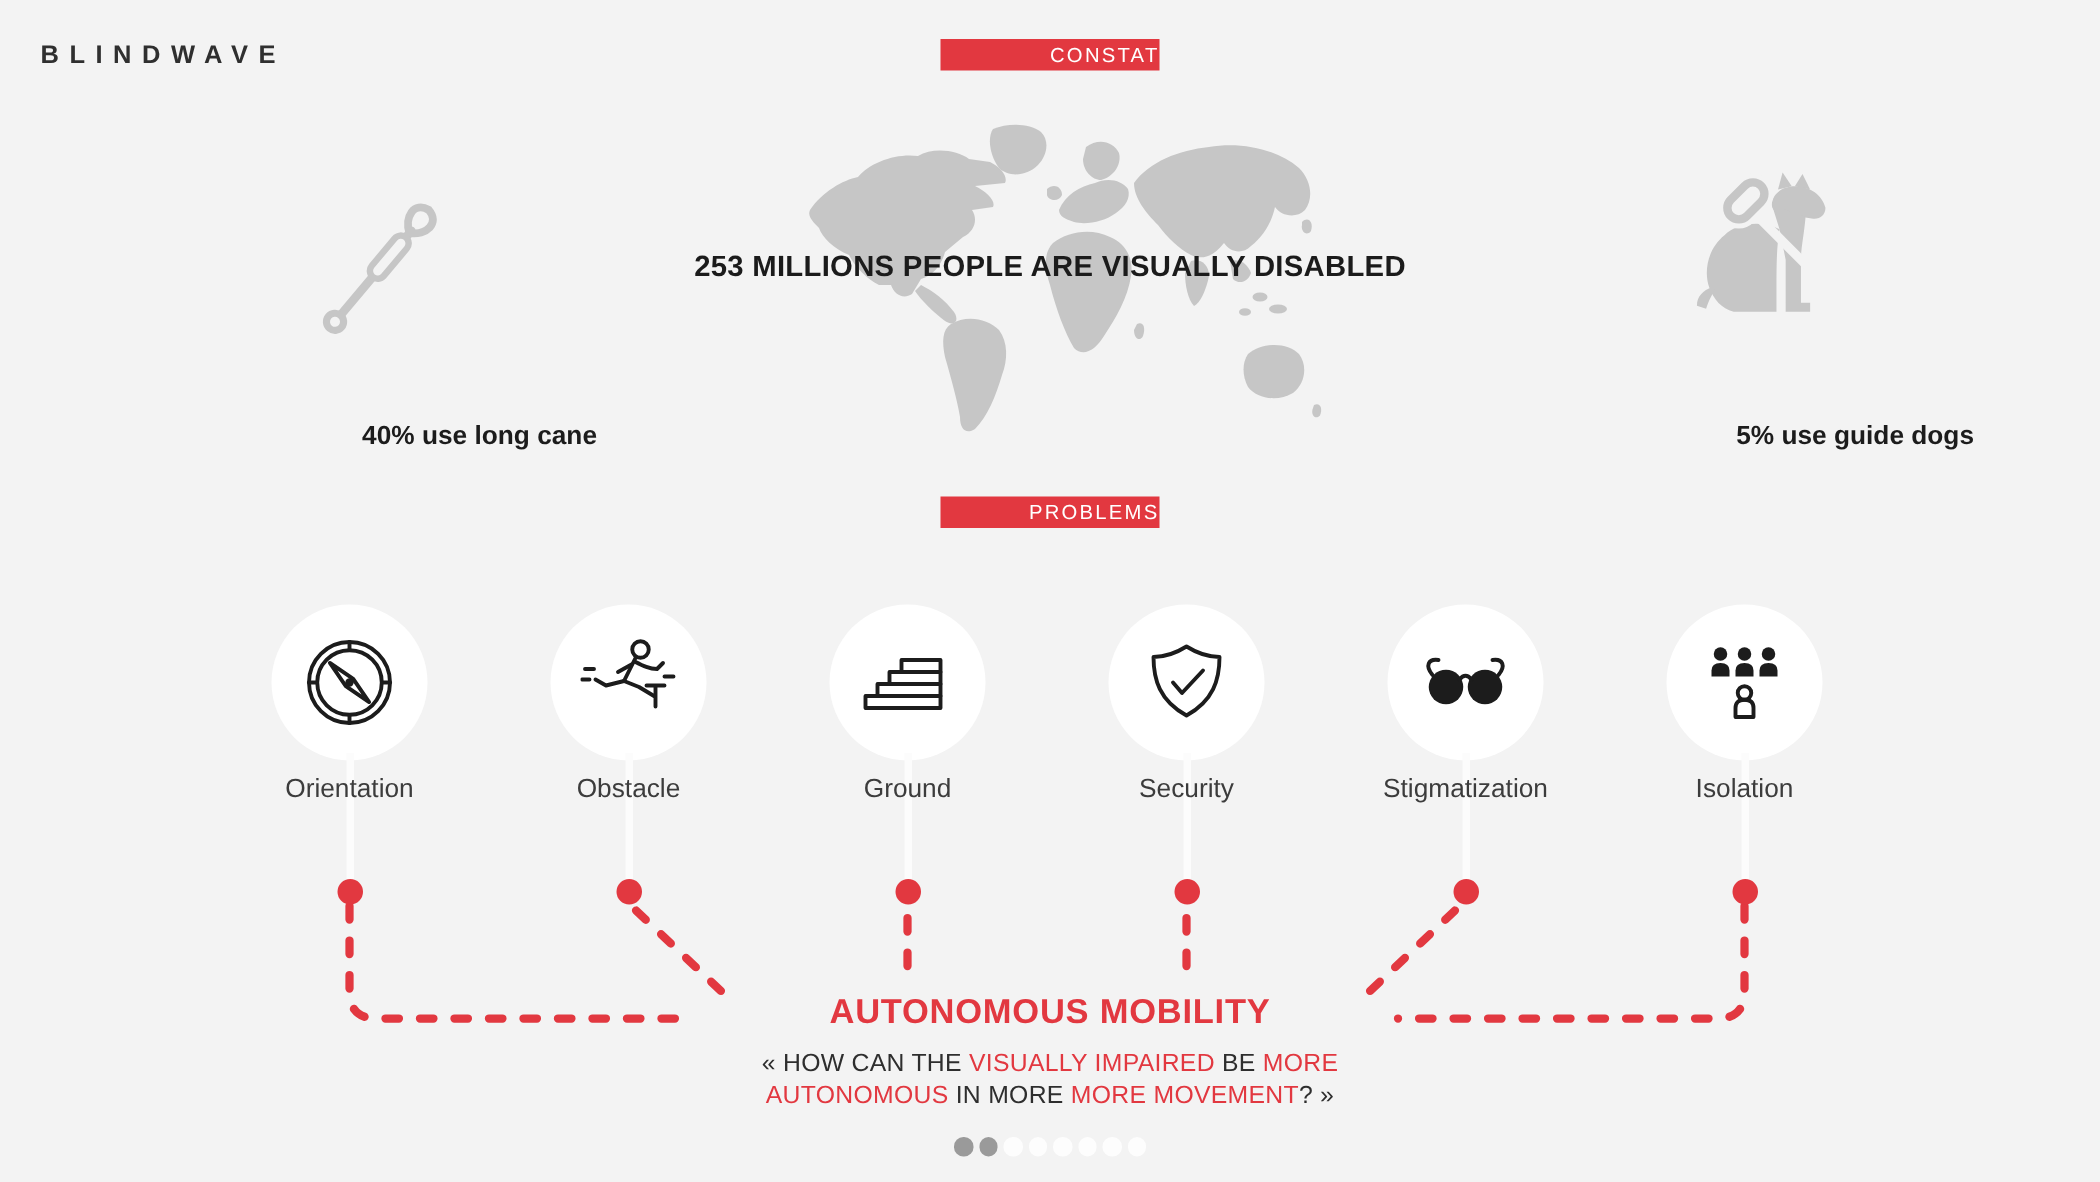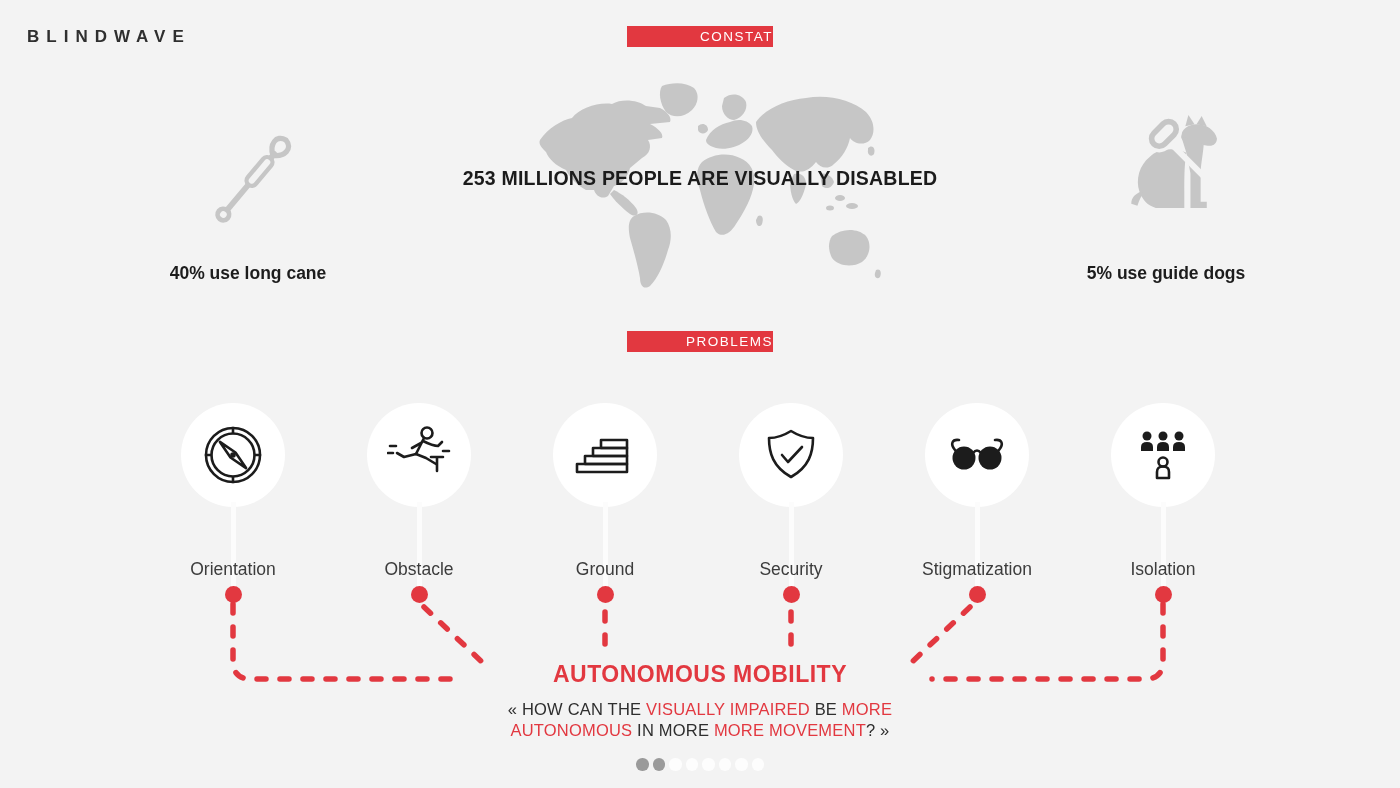--- a/index.html
+++ b/index.html
@@ -26,21 +26,21 @@
   .badge.problems{top:331px}
 
   
   .map-wrap{position:absolute;left:510px;top:78px;width:380px;height:220px}
   .map-wrap svg{width:100%;height:100%}
   .headline{
     position:absolute;left:0;top:167px;width:100%;text-align:center;
     font-size:19.5px;font-weight:700;color:#1b1b1b;letter-spacing:.2px;z-index:2;
   }
   .stat-caption{
-    position:absolute;top:263px;width:300px;text-align:center;
+    position:absolute;top:280px;width:300px;text-align:right;
     font-size:17.5px;font-weight:700;color:var(--dark);
   }
   .stat-caption.left{left:98px}
   .stat-caption.right{left:1016px}
   .cane-wrap{position:absolute;left:192px;top:116px;width:124px;height:124px}
   .dog-wrap{position:absolute;left:1117px;top:112px;width:102px;height:102px}
   .cane-wrap svg,.dog-wrap svg{width:100%;height:100%}
 
   
   .problem{position:absolute;top:403px;width:104px;height:200px}
@@ -48,21 +48,21 @@
     width:104px;height:104px;border-radius:50%;background:#fff;
     display:flex;align-items:center;justify-content:center;
   }
   .pcircle svg{width:64px;height:64px;color:var(--dark)}
   .pline{
     position:absolute;left:49.5px;top:99px;width:5px;height:93px;
     background:#fcfcfc;z-index:1;
   }
   .plabel{
     position:absolute;left:-48px;top:112px;width:200px;text-align:center;
-    font-size:17.5px;color:#3c3c3c;z-index:2;margin-top:44px;
+    font-size:17.5px;color:#3c3c3c;z-index:2;
   }
   .pdot{
     position:absolute;left:43.5px;top:183px;width:17px;height:17px;
     border-radius:50%;background:var(--red);z-index:2;
   }
   .dash-overlay{position:absolute;left:0;top:0;width:1400px;height:788px;pointer-events:none;z-index:1}
   .dash-overlay path{stroke:var(--red);stroke-width:5.5;fill:none;stroke-linecap:round;stroke-dasharray:9 14}
 
   .conclusion{
     position:absolute;left:0;top:661px;width:100%;text-align:center;

